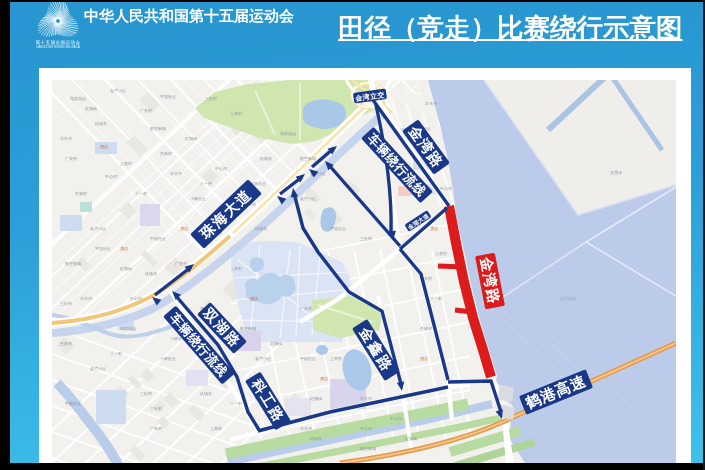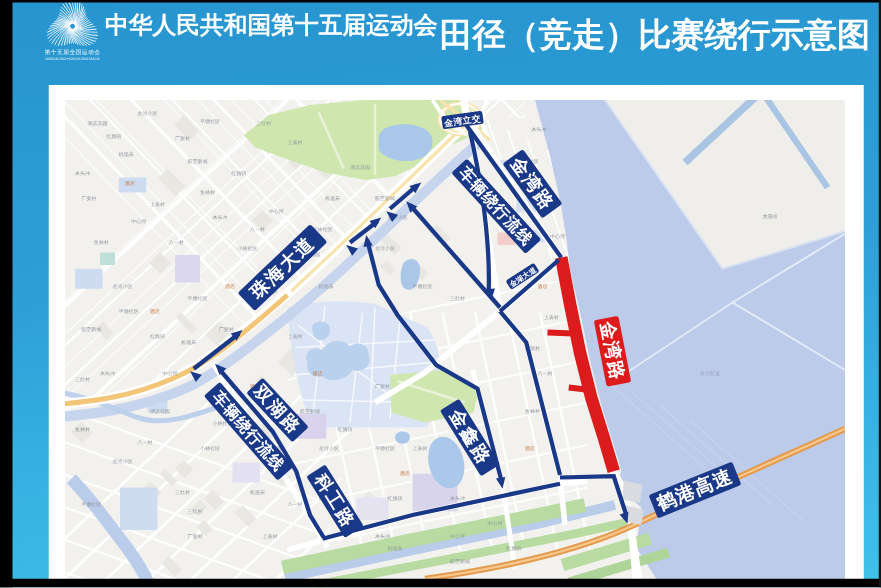--- a/index.html
+++ b/index.html
@@ -516,24 +516,24 @@
         <path d="M24.2,20.4 Q29.2,16.8 32.9,10.8" stroke="#fff" stroke-width="0.75" fill="none" opacity="0.8"></path>
         <path d="M24.1,20.7 Q29.2,17.8 33.5,12.4" stroke="#fff" stroke-width="0.75" fill="none" opacity="1"></path>
         <path d="M24.0,20.9 Q29.4,18.6 34.3,13.8" stroke="#fff" stroke-width="0.75" fill="none" opacity="0.8"></path>
         <path d="M23.9,21.2 Q29.8,19.5 35.4,15.1" stroke="#fff" stroke-width="0.75" fill="none" opacity="1"></path>
         <path d="M23.7,21.4 Q30.4,20.4 36.8,16.5" stroke="#fff" stroke-width="0.75" fill="none" opacity="0.8"></path>
         <path d="M23.6,21.6 Q31.0,21.5 38.4,18.1" stroke="#fff" stroke-width="0.75" fill="none" opacity="1"></path>
         <text x="22" y="42.5" text-anchor="middle" font-size="4.6" fill="#fff" letter-spacing="0.4" font-family="Liberation Sans,sans-serif">第十五届全国运动会</text>
         <text x="22" y="47" text-anchor="middle" font-size="2.8" fill="#fff" opacity="0.9" font-family="Liberation Sans,sans-serif">GUANGDONG·HONGKONG·MACAO</text>
       </svg></div>
 
-<div class="abs" style="left:84px;top:7px;font-size:19px;font-weight:bold;color:#fff;">中华人民共和国第十五届运动会</div>
-
-
-<div class="abs" style="left:338px;top:10px;width:358px;font-size:26.5px;font-weight:bold;color:#fff;text-align:right;">田径（竞走）比赛绕行示意图</div>
+<div class="abs" style="left:84px;top:7px;font-size:15px;font-weight:bold;color:#fff;">中华人民共和国第十五届运动会</div>
+
+
+<div class="abs" style="left:338px;top:10px;width:358px;font-size:26.5px;font-weight:bold;color:#fff;text-align:left;text-decoration:underline;">田径（竞走）比赛绕行示意图</div>
 
 <div class="abs" style="left:0;top:0;width:10px;height:470px;background:#000;"></div>
 
 <div class="abs" style="left:0;top:0;width:705px;height:2px;background:#000;"></div>
 
 <div class="abs" style="left:0;top:463px;width:705px;height:7px;background:#000;"></div>
 
 <div class="abs" style="left:703px;top:0;width:2px;height:470px;background:#14171a;"></div>
 </div>
 </body></html>

